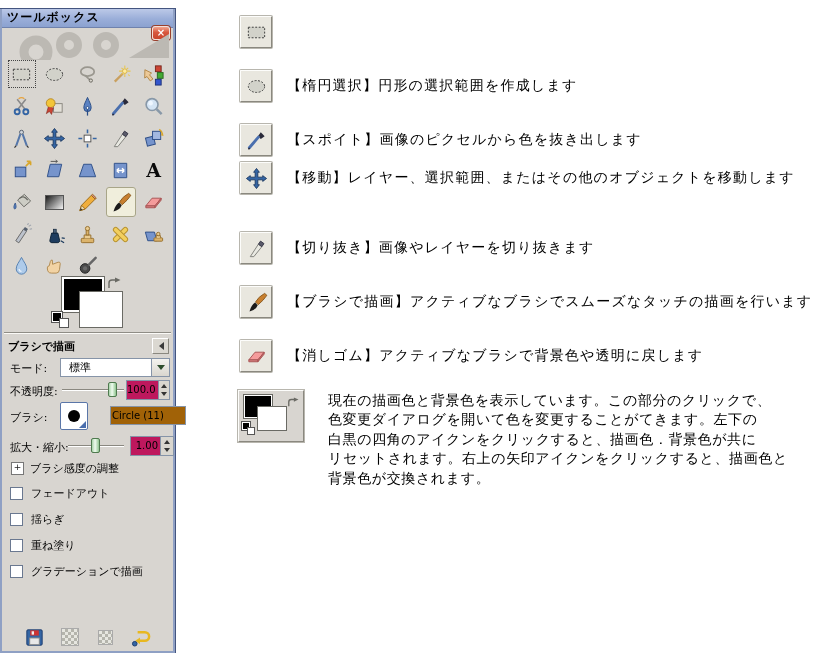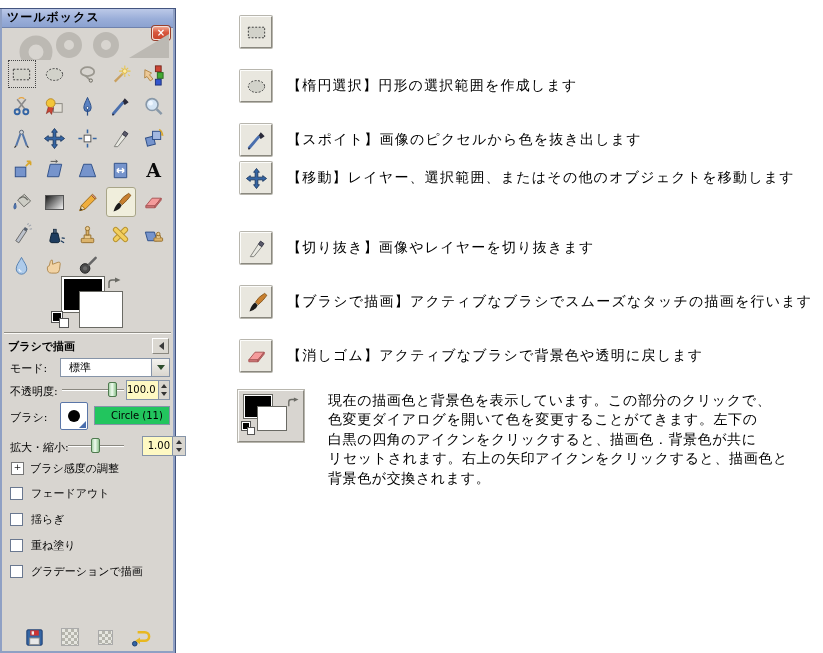--- a/index.html
+++ b/index.html
@@ -50,33 +50,33 @@
   .combo{position:absolute;left:58px;top:349px;width:110px;height:19px;background:#fff;
          border:1px solid #8694a8;display:flex;align-items:center;box-sizing:border-box;}
   .combo .val{flex:1;padding-left:8px;font-size:11px;}
   .combo .cbtn{width:17px;align-self:stretch;background:linear-gradient(#f4f3ef,#d9d6cf);
                border-left:1px solid #8694a8;display:flex;align-items:center;justify-content:center;}
   .arrow-down{width:0;height:0;border:4px solid transparent;border-top:5px solid #2d4d2d;margin-top:4px;}
   .slider{position:absolute;height:15px;}
   .slider .track{position:absolute;left:0;right:0;top:7px;height:1px;background:#8a8880;box-shadow:0 1px 0 #fff;}
   .slider .handle{position:absolute;top:0;width:9px;height:15px;border-radius:2px;
                   background:linear-gradient(90deg,#a9d3a9,#effbef 45%,#8fc48f);border:1px solid #4f7a4f;box-sizing:border-box;}
-  .spin{position:absolute;width:42px;height:18px;background:#fef9c3;border:1px solid #8694a8;display:flex;box-sizing:content-box;}
+  .spin{position:absolute;width:42px;height:18px;background:#be185d;border:1px solid #8694a8;display:flex;box-sizing:content-box;}
   .spin .num{flex:1;font-size:10px;text-align:right;padding:3px 2px 0 0;}
   .spin .btns{width:12px;border-left:1px solid #8694a8;display:flex;flex-direction:column;}
   .spin .sb{flex:1;background:#d9d6cf;display:flex;align-items:center;justify-content:center;}
   .tri-up{width:0;height:0;border:3px solid transparent;border-bottom:4px solid #333;margin-bottom:2px;}
   .tri-dn{width:0;height:0;border:3px solid transparent;border-top:4px solid #333;margin-top:2px;}
   .brushbtn{position:absolute;left:58px;top:393px;width:28px;height:28px;background:#fff;
             border:1px solid #5a76a8;border-radius:2px;box-sizing:border-box;}
   .brushbtn .dot{position:absolute;left:7px;top:7px;width:12px;height:12px;border-radius:50%;background:#000;}
   .brushbtn .corner{position:absolute;right:1px;bottom:1px;width:0;height:0;
                     border-left:7px solid transparent;border-bottom:7px solid #4a6fae;}
-  .brushfield{position:absolute;left:92px;top:397px;width:76px;height:19px;background:#22c55e;
-              border:1px solid #8694a8;font-size:10px;line-height:18px;padding-left:16px;box-sizing:border-box;}
+  .brushfield{position:absolute;left:108px;top:397px;width:76px;height:19px;background:#a16207;
+              border:1px solid #8694a8;font-size:10px;line-height:18px;padding-left:1px;box-sizing:border-box;}
   .expander{position:absolute;left:9px;top:452px;display:flex;align-items:center;}
   .expbox{width:11px;height:11px;border:1px solid #777;background:#fff;font-size:9px;line-height:9px;
           text-align:center;margin-right:6px;color:#222;}
   .explabel{font-size:11px;}
   .cbcont{position:absolute;left:8px;top:477px;}
   .cbrow{display:flex;align-items:center;height:15px;margin-bottom:11px;}
   .cbbox{width:13px;height:13px;background:#fff;border:1px solid #6a7890;margin-right:8px;box-sizing:border-box;}
   .cblabel{font-size:11px;}
   .optbtns{position:absolute;left:6px;right:6px;top:616px;display:flex;justify-content:space-between;padding:0 14px;}
   .optbtn{width:24px;height:24px;display:flex;align-items:center;justify-content:center;}
@@ -454,21 +454,21 @@
       <span class="dot"></span>
       <span class="corner"></span>
     </div>
     <div class="brushfield">Circle (11)</div>
 
     <span class="optlabel" style="top:431px">拡大・縮小:</span>
     <div class="slider" style="left:66px;top:429px;width:56px">
       <span class="track"></span>
       <span class="handle" style="left:23px"></span>
     </div>
-    <div class="spin" style="left:140px;top:427px">
+    <div class="spin" style="left:128px;top:427px">
       <span class="num">1.00</span>
       <span class="btns">
         <span class="sb">
             <span class="tri-up"></span>
           </span>
         <span class="sb">
             <span class="tri-dn"></span>
           </span>
       </span>
     </div>

